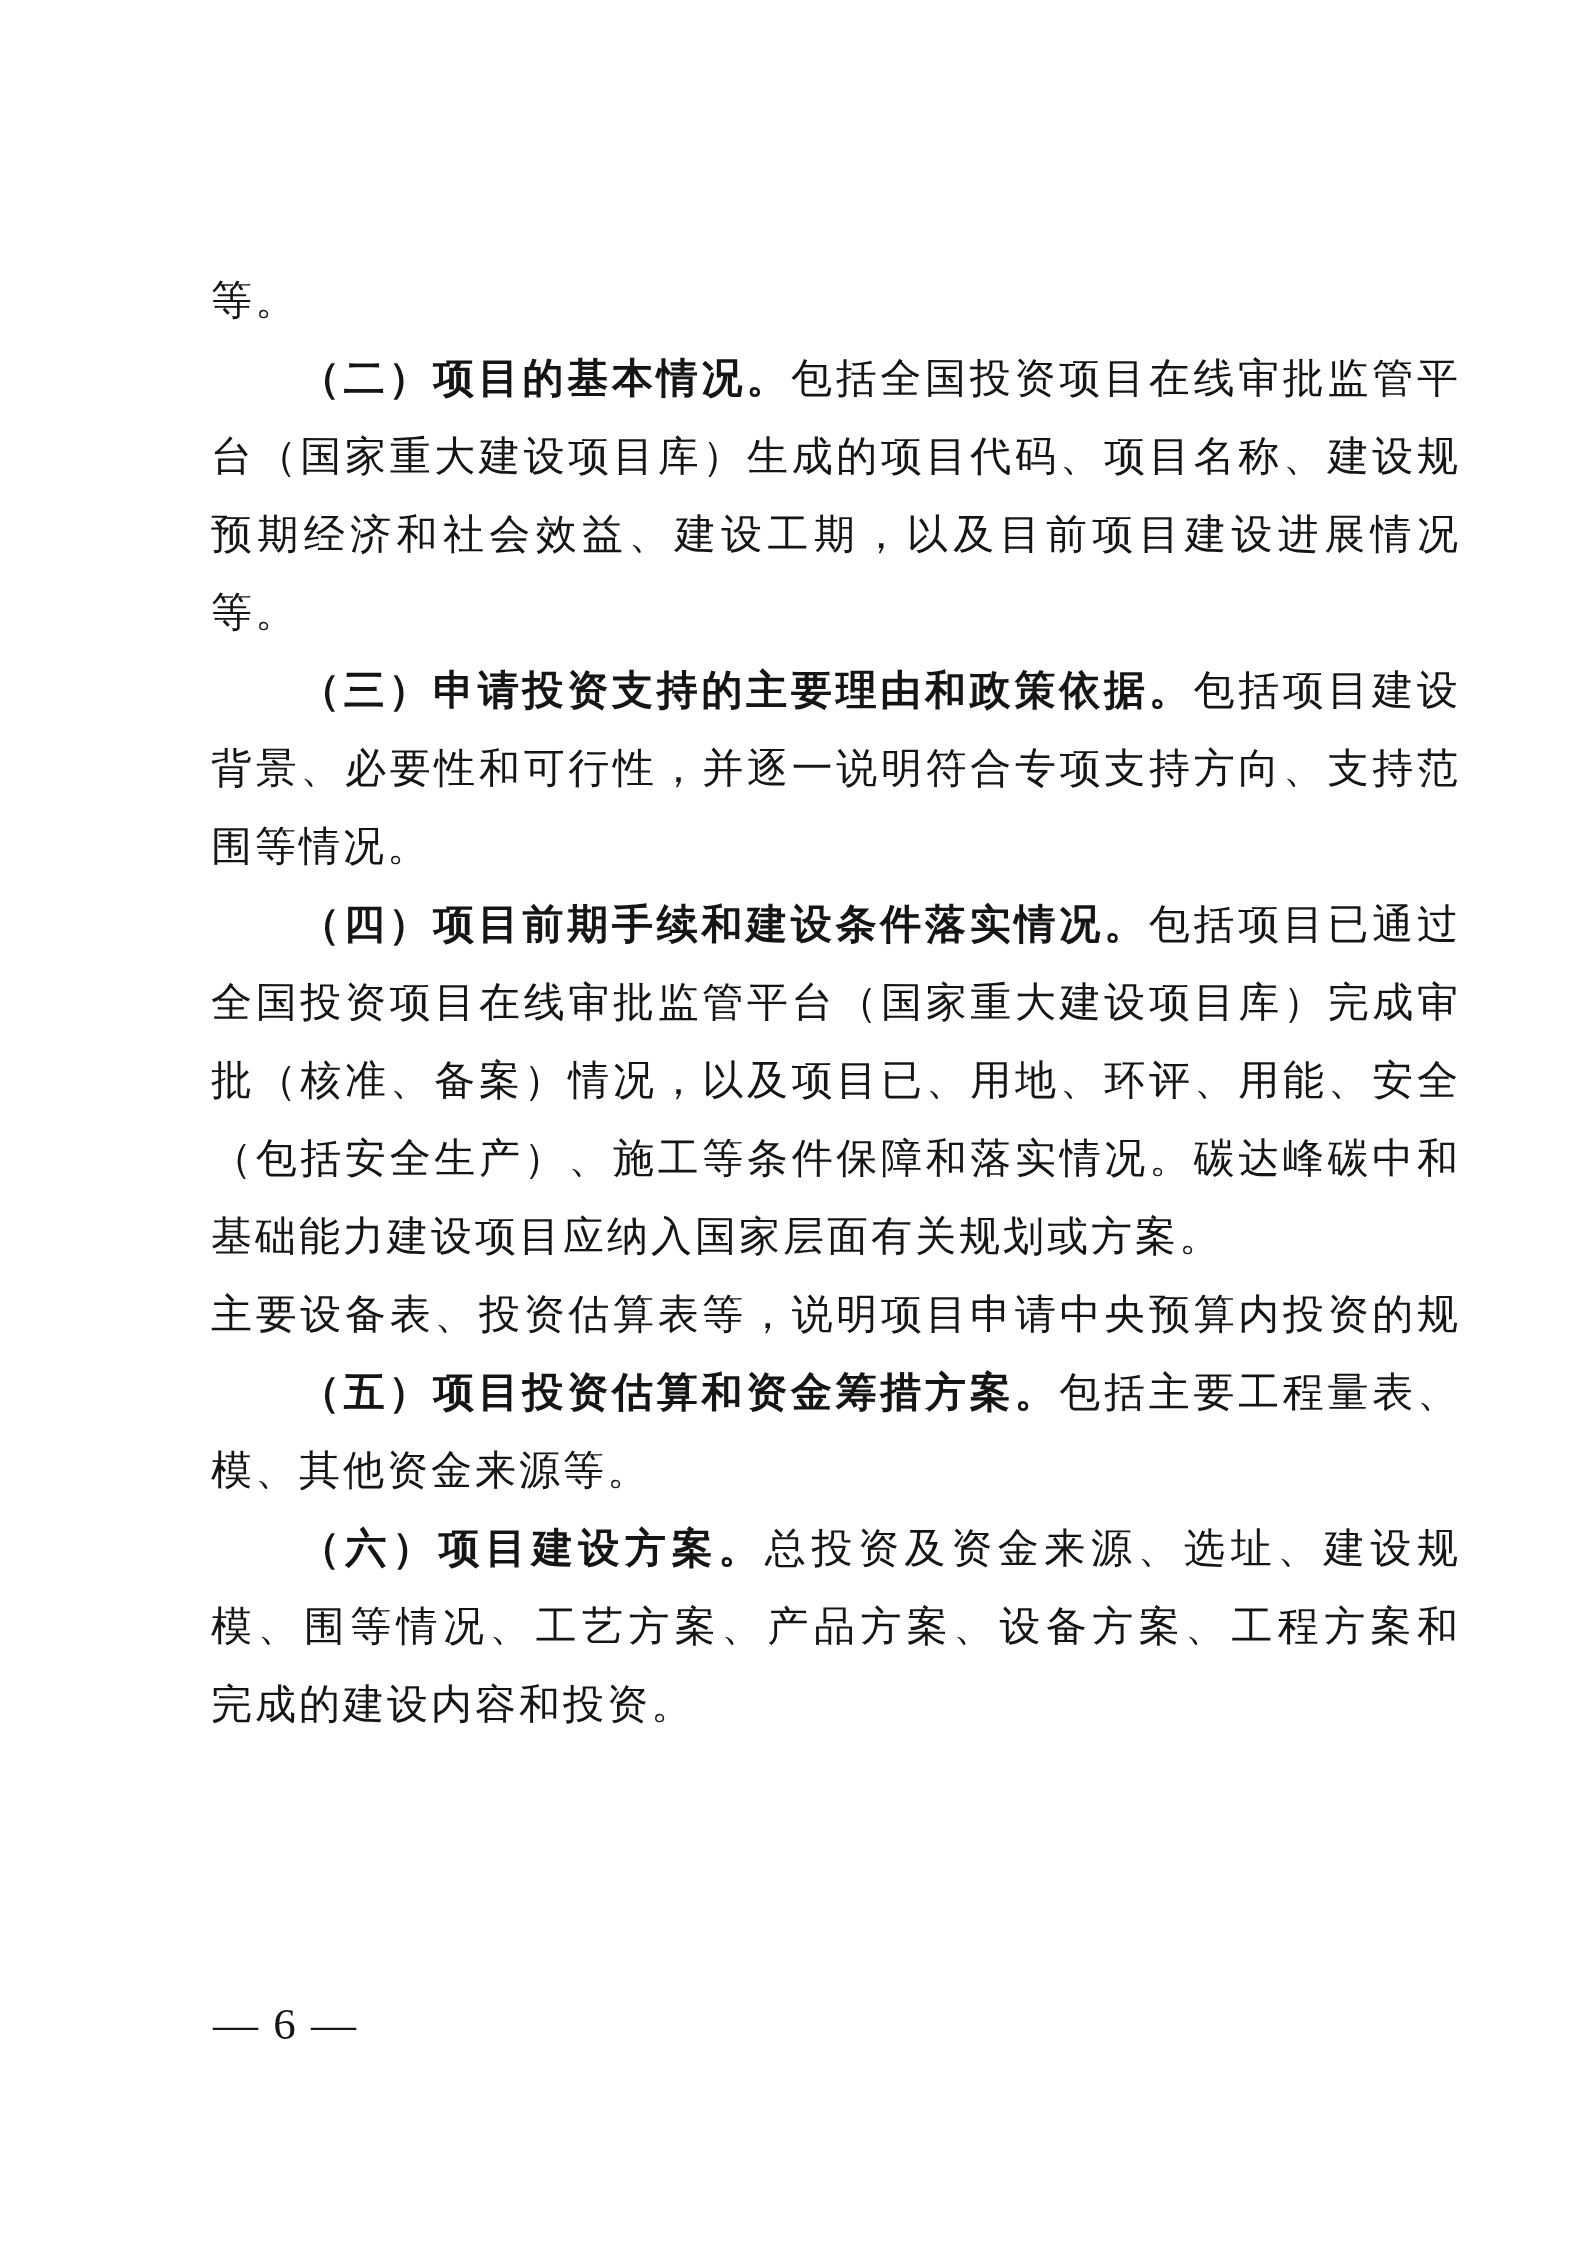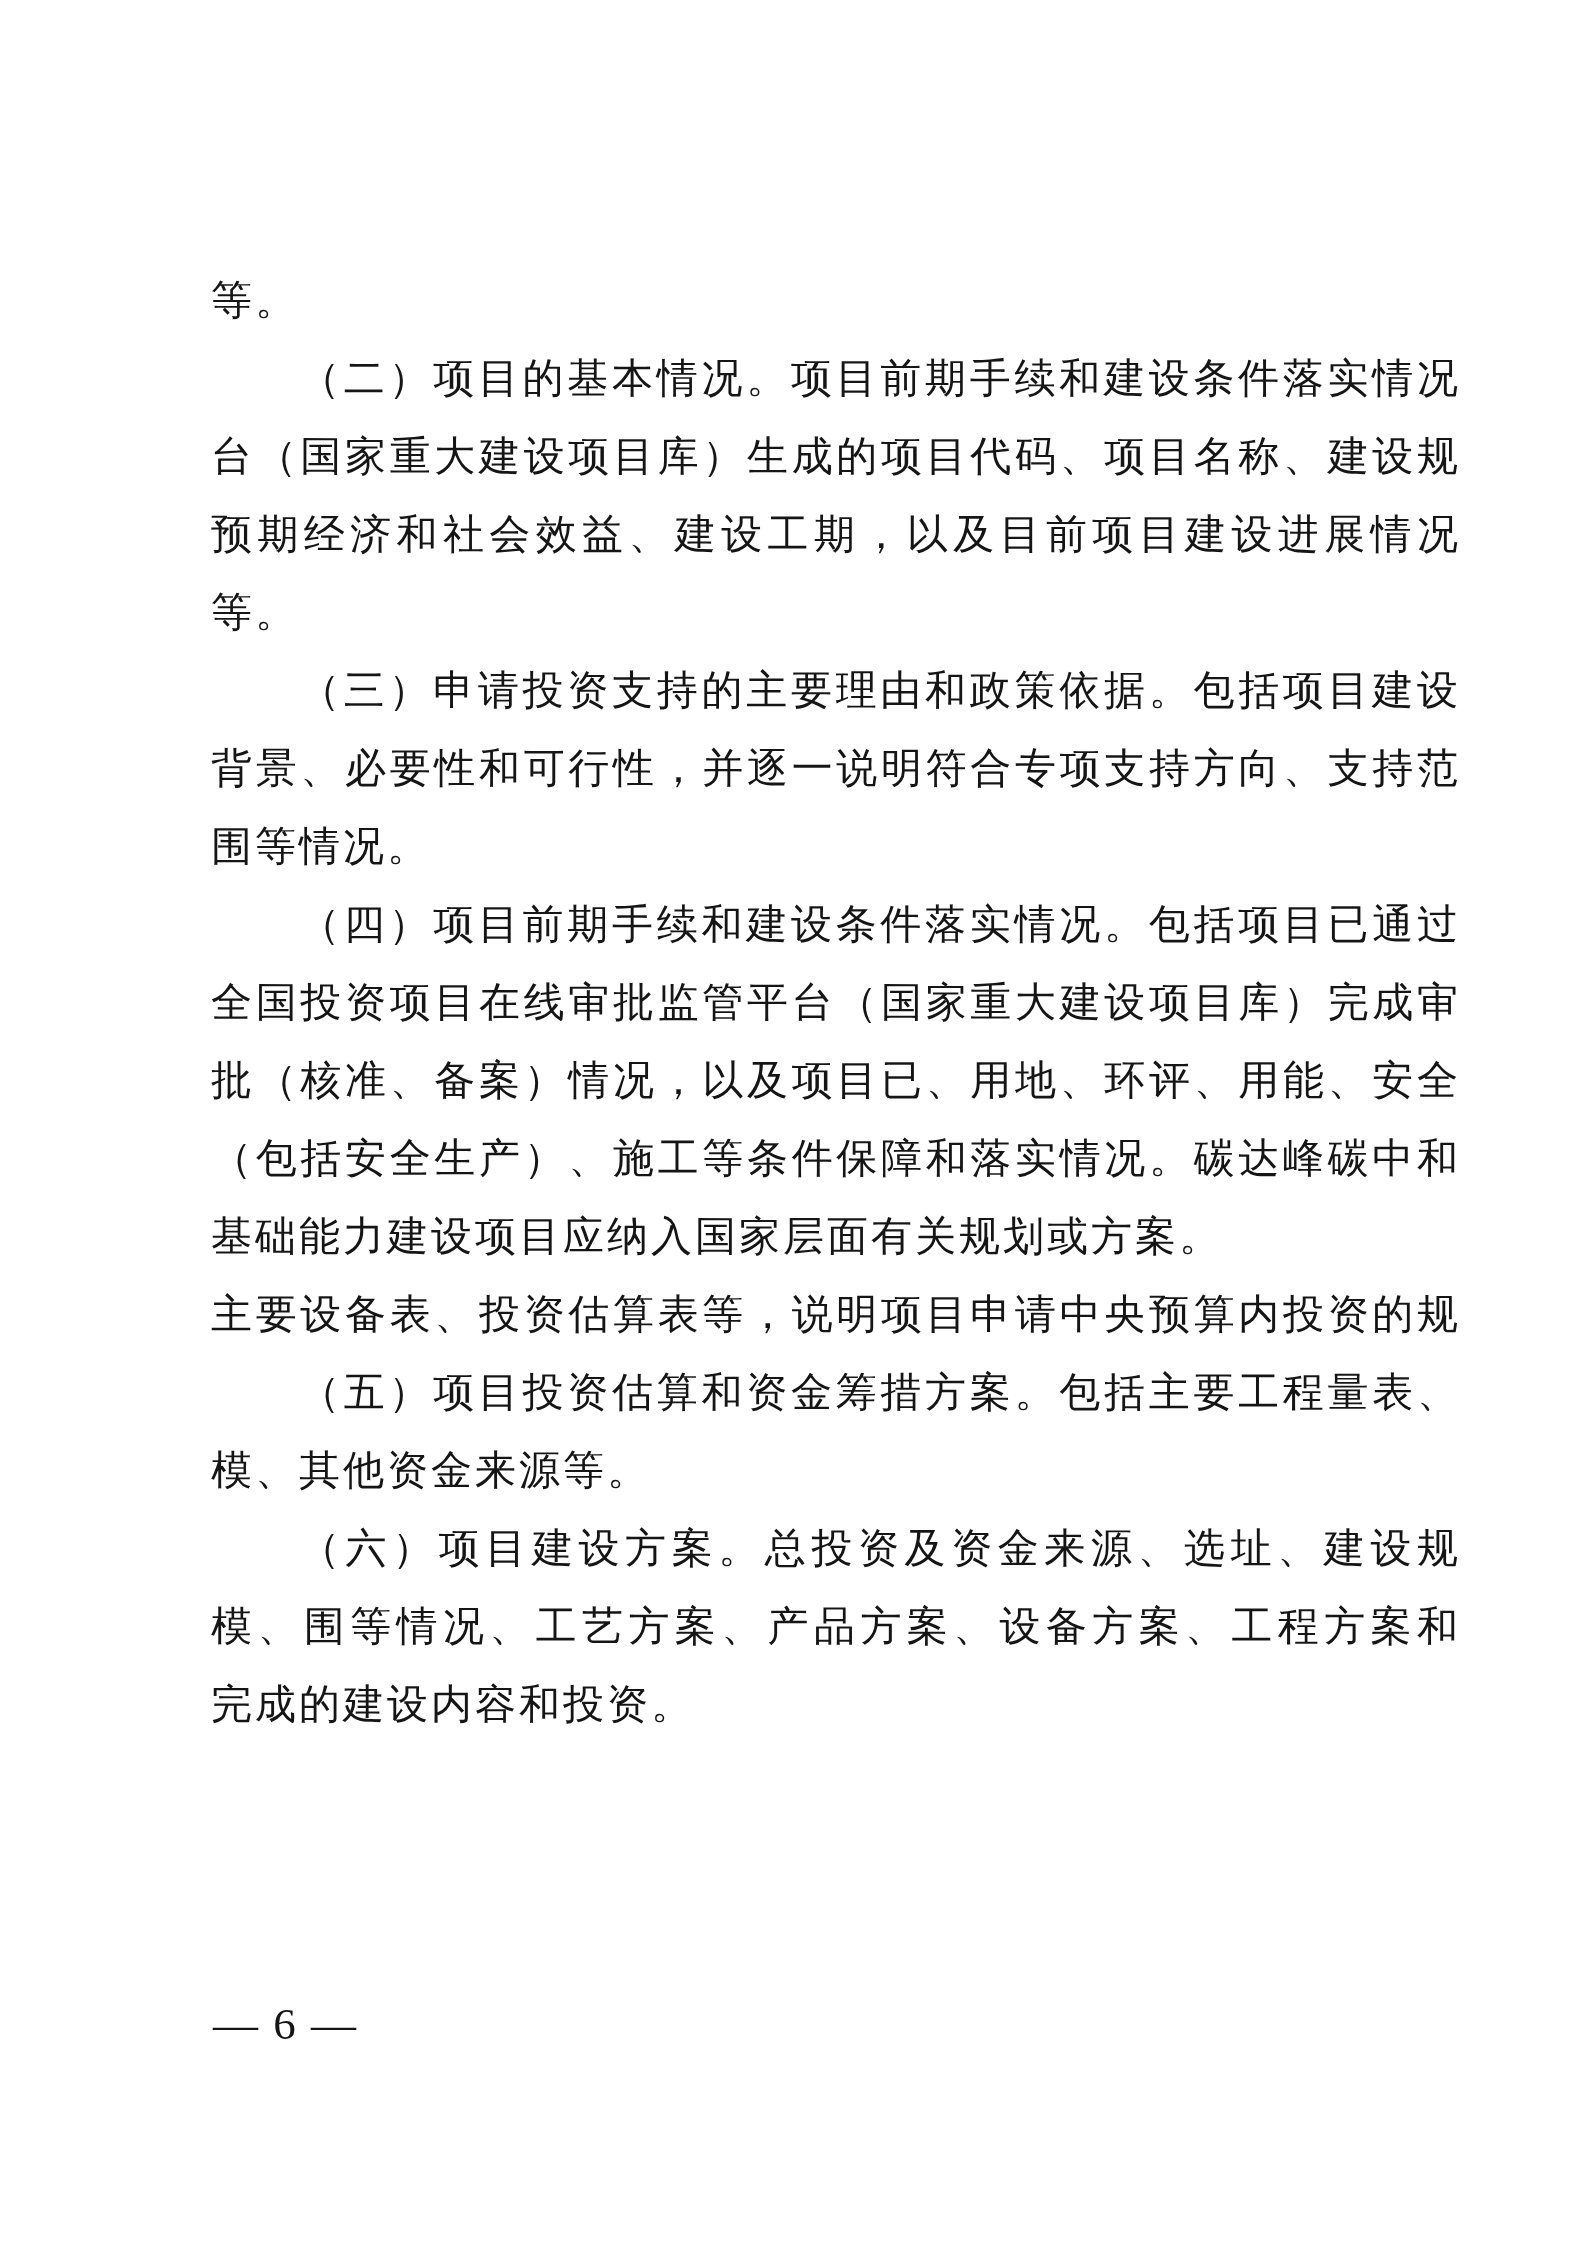--- a/index.html
+++ b/index.html
@@ -34,42 +34,42 @@
   }
   .fill {
     text-align: justify;
     text-align-last: justify;
     text-justify: inter-character;
   }
   .indent {
     text-indent: 88px;
   }
   .head {
-    font-weight: 400;
+    font-weight: 700;
   }
   .footer {
     position: absolute;
     left: 213px;
     top: 1996px;
     height: 56px;
     line-height: 56px;
     font-size: 45px;
     letter-spacing: 2px;
   }
 </style>
 </head>
 <body>
 
 <div class="page">
 
   <div class="text-block">
 
     <div class="line"><span class="head"></span><span class="rest">等。</span></div>
 
-    <div class="line fill indent"><span class="head">（二）项目的基本情况。</span><span class="rest">项目前期手续和建设条件落实情况</span></div>
+    <div class="line fill indent"><span class="head">（二）项目的基本情况。</span><span class="rest">包括全国投资项目在线审批监管平</span></div>
 
     <div class="line fill"><span class="head"></span><span class="rest">台（国家重大建设项目库）生成的项目代码、项目名称、建设规</span></div>
 
 
     <div class="line fill"><span class="head"></span><span class="rest">预期经济和社会效益、建设工期，以及目前项目建设进展情况</span></div>
 
     <div class="line"><span class="head"></span><span class="rest">等。</span></div>
 
     <div class="line fill indent"><span class="head">（三）申请投资支持的主要理由和政策依据。</span><span class="rest">包括项目建设</span></div>
 

